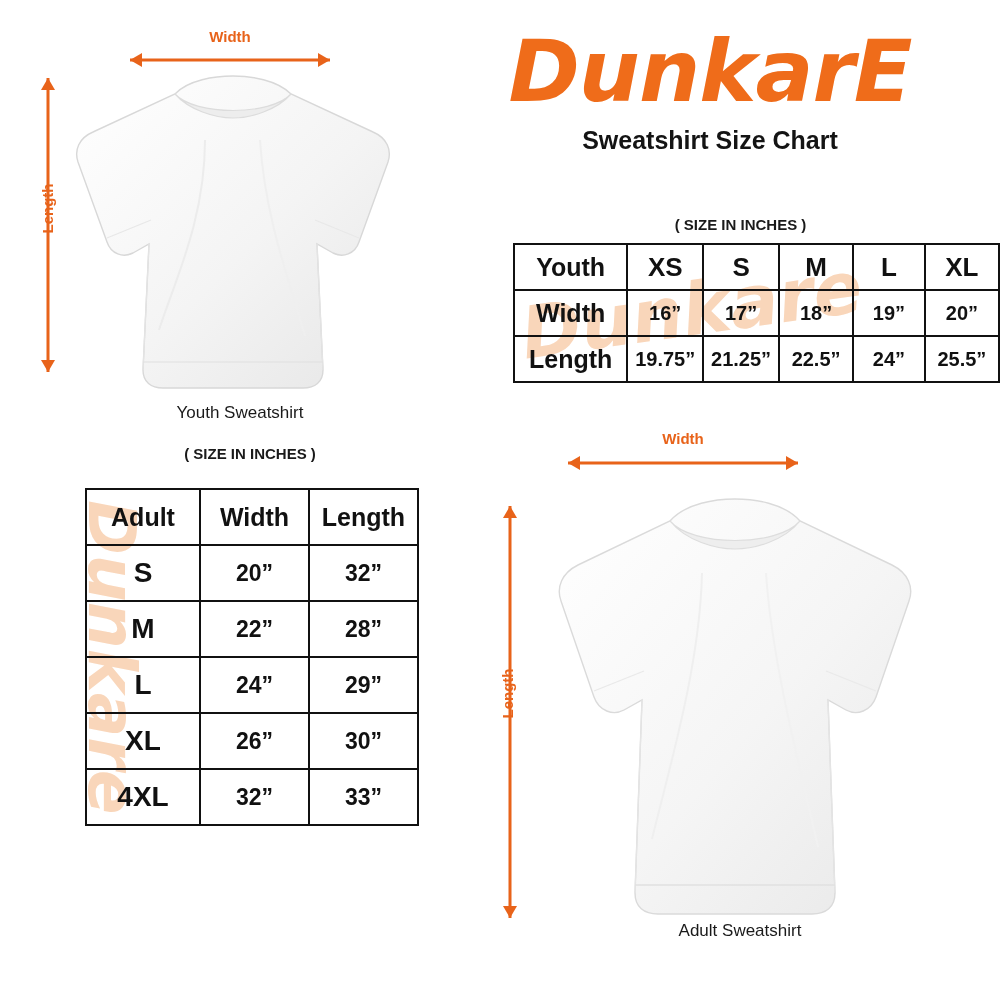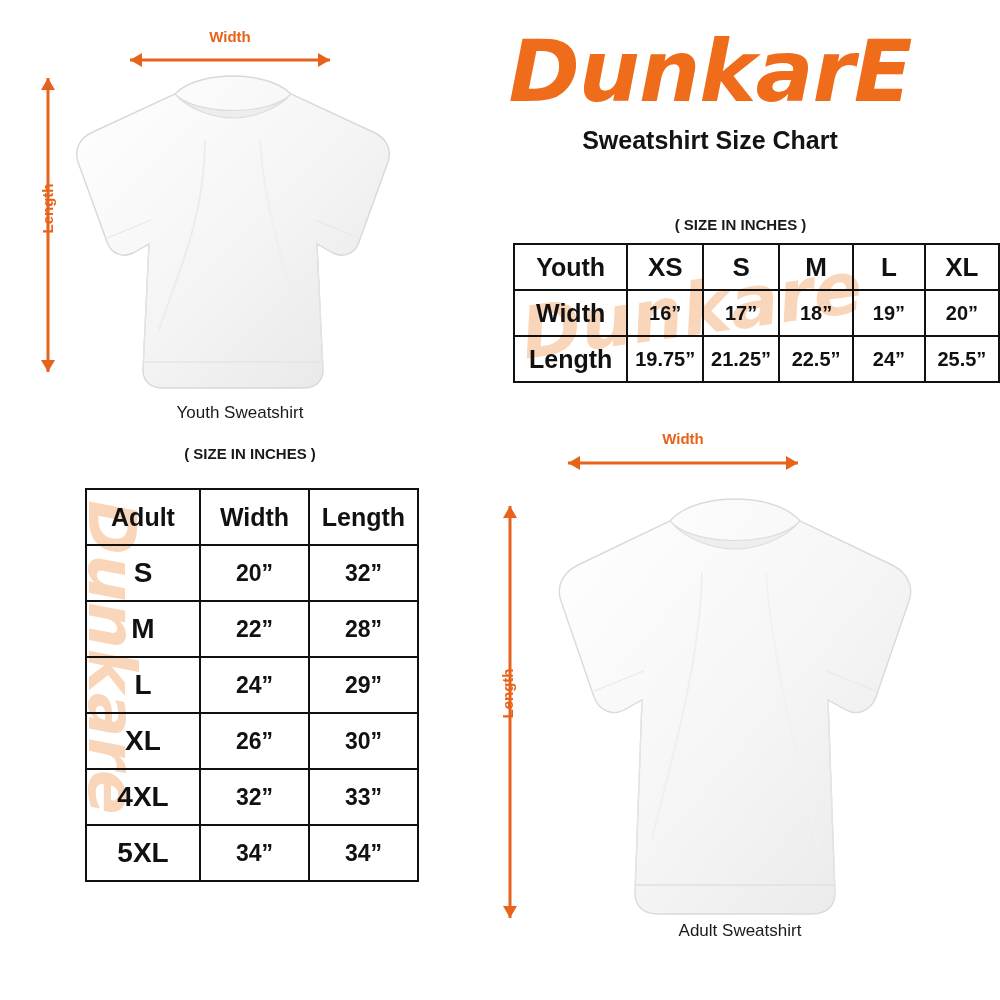--- a/index.html
+++ b/index.html
@@ -238,25 +238,20 @@
       <tr>
         <td class="rowhdr">XL</td>
         <td class="val">26”</td>
         <td class="val">30”</td>
       </tr>
       <tr>
         <td class="rowhdr">4XL</td>
         <td class="val">32”</td>
         <td class="val">33”</td>
       </tr>
-      <tr>
-        <td class="rowhdr">5XL</td>
-        <td class="val">34”</td>
-        <td class="val">34”</td>
-      </tr>
     </tbody>
   </table>
 
   <div class="shirt" style="left:530px; top:495px; width:410px; height:430px;">
     <svg width="410" height="430" viewBox="0 0 410 430">
       <defs>
         <linearGradient id="gshade2" x1="0" y1="0" x2="1" y2="1">
           <stop offset="0%" stop-color="#ffffff"></stop>
           <stop offset="55%" stop-color="#f5f5f5"></stop>
           <stop offset="100%" stop-color="#e8e8e8"></stop>

